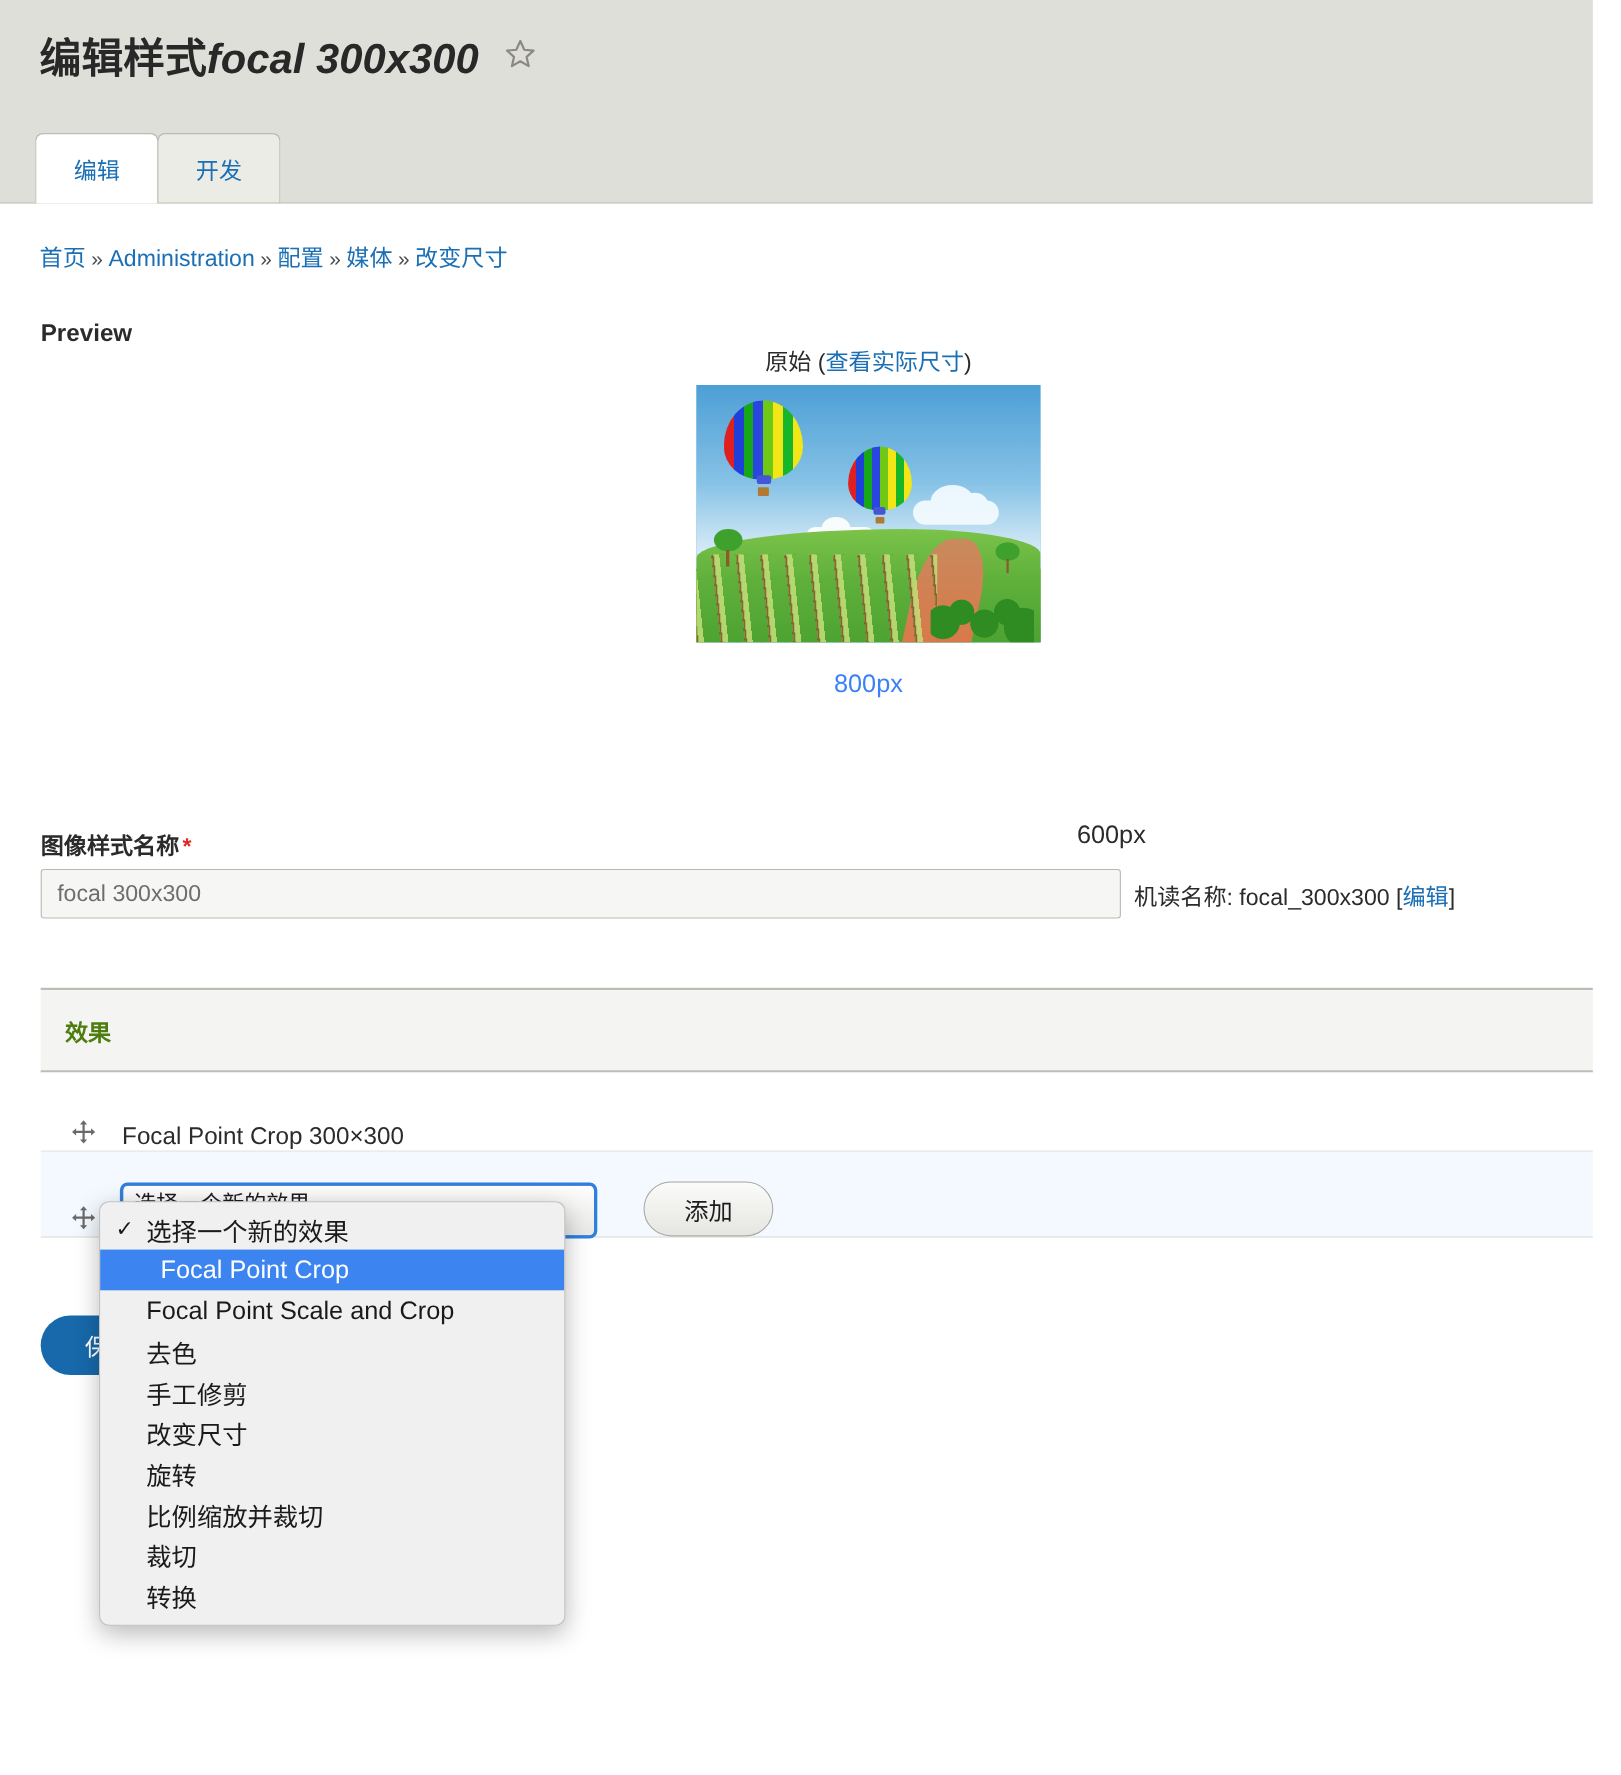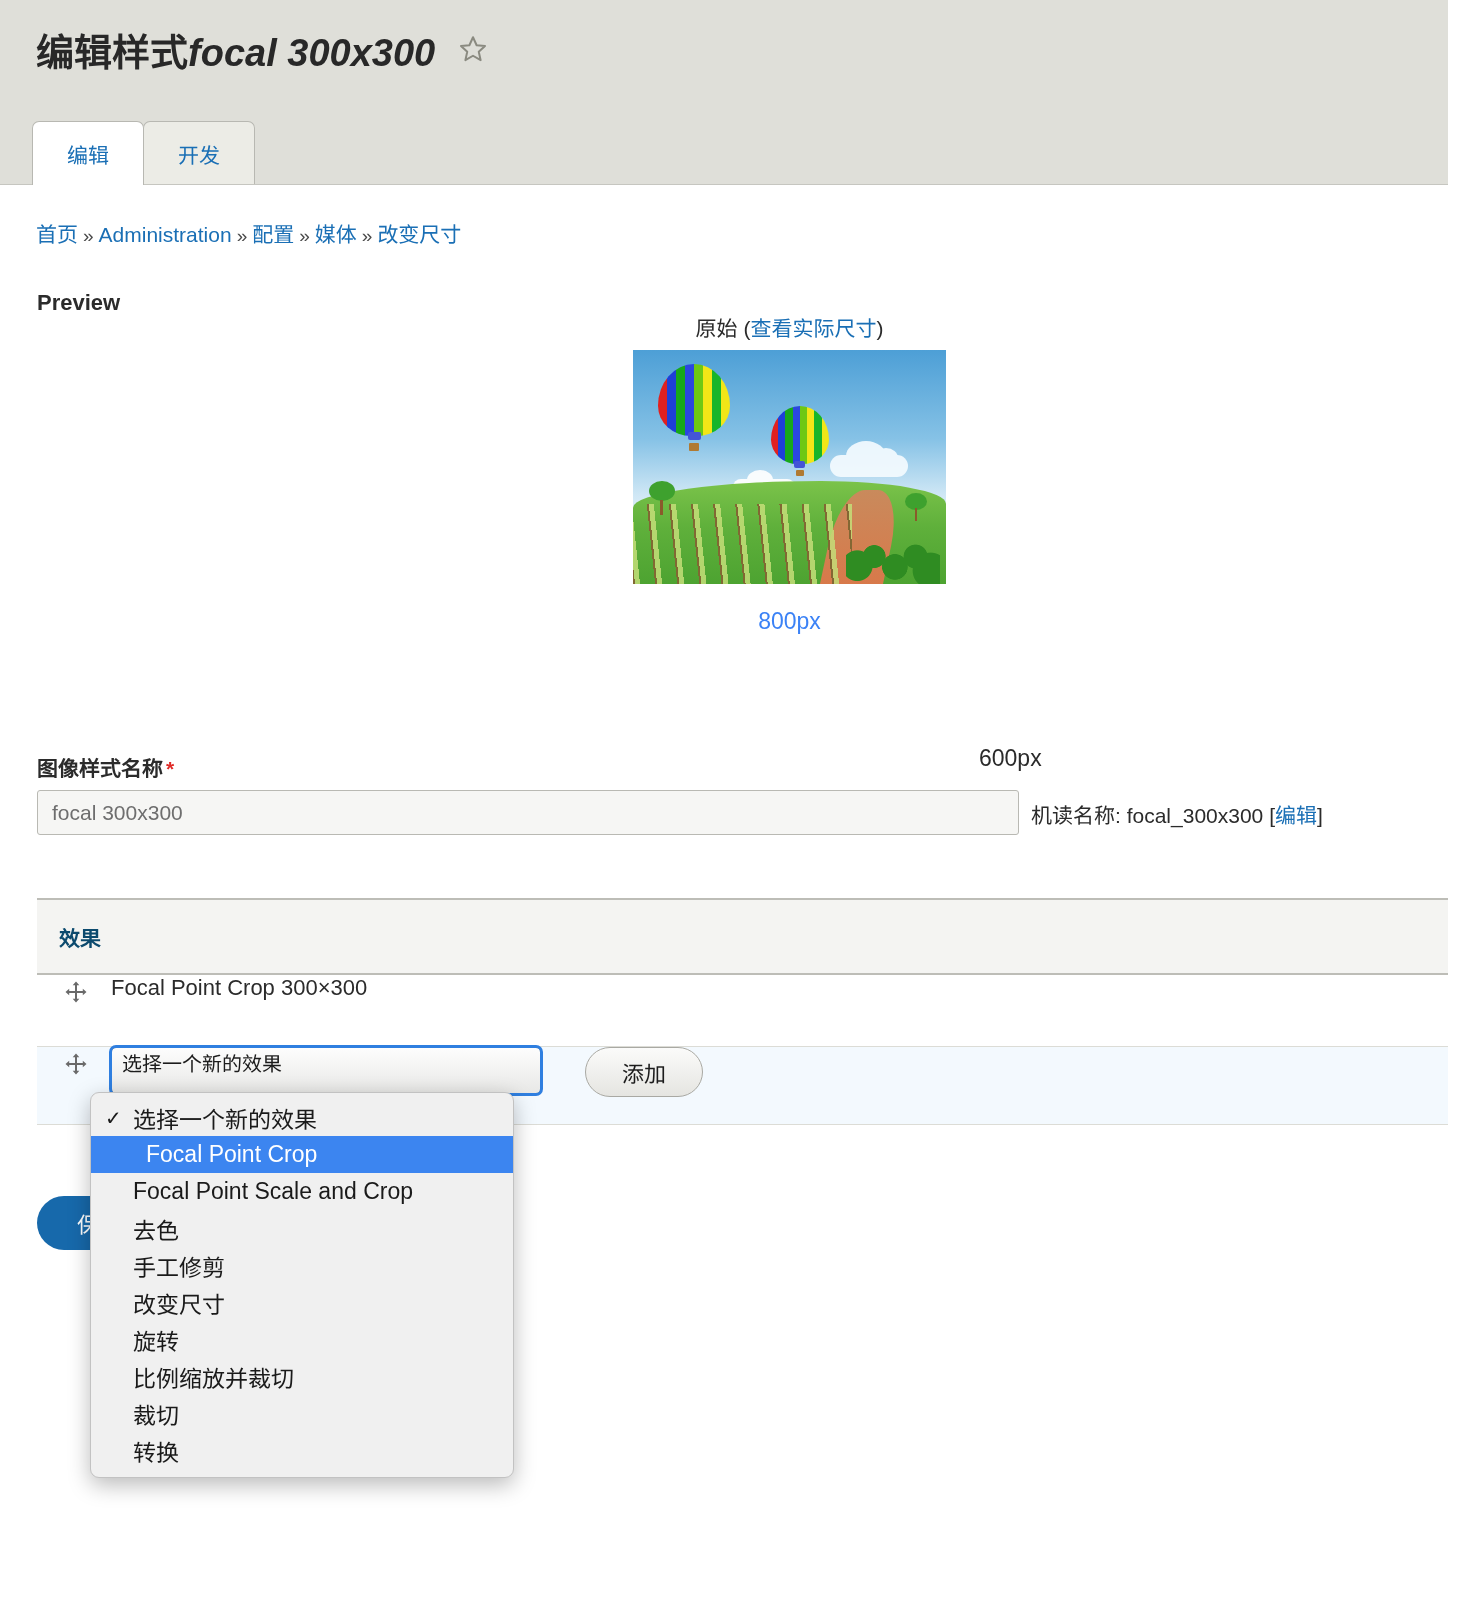--- a/index.html
+++ b/index.html
@@ -190,24 +190,24 @@
   
   .effects-table {
     position: absolute; left: 37px; top: 898px; width: 1437px;
   }
   .eff-head {
     height: 77px; background: #f4f4f2;
     border-top: 2px solid #bdbdb7;
     border-bottom: 2px solid #bdbdb7;
     display: flex; align-items: center;
     padding-left: 22px;
-    font-size: 21px; font-weight: 700; color: #0c4a6e;
+    font-size: 21px; font-weight: 700; color: #4d7c0f;
   }
   .eff-row {
-    height: 72px; display:flex; align-items:flex-start;
+    height: 72px; display:flex; align-items:flex-end;
     border-bottom: 1px solid #dcdcd6;
     padding-left: 22px;
     background: #ffffff;
   }
   .eff-row .drag-handle {
     width: 34px; height: 34px; margin-right: 18px;
     display:flex; align-items:center; justify-content:center;
     color:#6a6a6a; cursor: move;
   }
   .eff-row .eff-label { font-size: 22px; color: #2b2b2b; }

